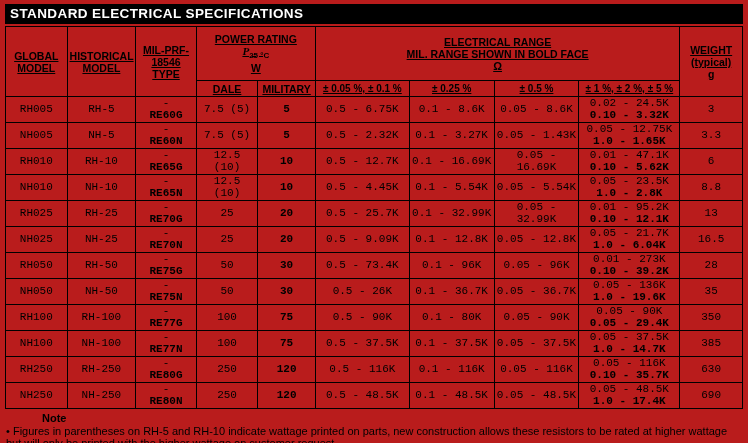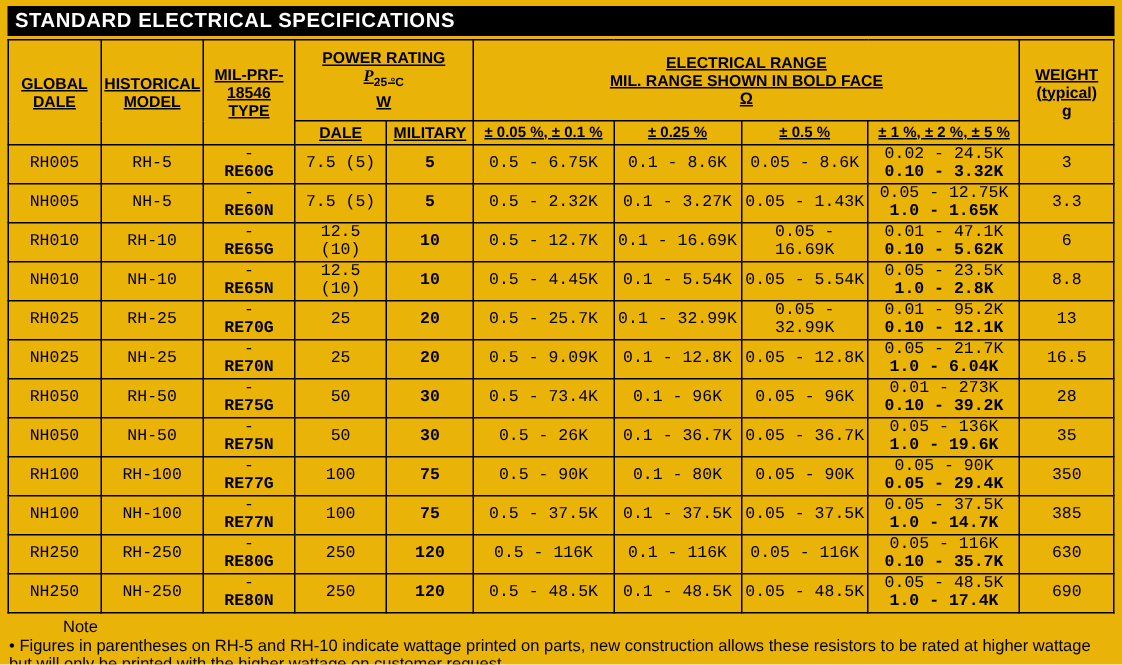--- a/index.html
+++ b/index.html
@@ -1,18 +1,18 @@
 <!DOCTYPE html>
 <html><head>
 <meta charset="utf-8">
 <style>
   * { box-sizing: border-box; }
   html, body { margin: 0; padding: 0; background: #ffffff; }
   body { font-family: "Liberation Sans", sans-serif; color: #000; }
-  .page { width: 748px; height: 443px; padding: 4px 5px 0 5px; background: #eab308; overflow: hidden; }
+  .page { width: 748px; height: 443px; padding: 4px 5px 0 5px; background: #b91c1c; overflow: hidden; }
   .title-bar {
     background: #000; color: #fff; font-weight: bold;
     font-size: 13.5px; letter-spacing: 0.4px;
     padding: 2px 5px 3px 5px;
   }
   table.spec-table {
     border-collapse: collapse; width: 100%; table-layout: fixed;
     margin-top: 2px;
   }
   th, td {
@@ -23,21 +23,21 @@
   thead tr.top-row { height: 54px; }
   thead tr.sub-row { height: 16px; }
   thead th.tol { font-size: 10px; white-space: nowrap; padding: 0 1px; }
   tbody tr { height: 25px; font-family: Liberation Mono, monospace; }
   tbody td { font-size: 11px; line-height: 11.5px; }
   .bold { font-weight: bold; }
   .psym { font-family: "Liberation Serif", serif; font-style: italic; font-size: 11px; }
   .psub { font-size: 8px; }
   .ohm { font-size: 11px; }
   .note-block { margin-top: 3px; font-size: 11px; line-height: 12.5px; padding-left: 1px; }
-  .note-heading { font-weight: normal; padding-left: 36px; }
+  .note-heading { font-weight: bold; padding-left: 36px; }
   .note-text { margin: 0; }
 </style>
 </head>
 <body>
 
 <div class="page">
 
   <div class="title-bar">STANDARD ELECTRICAL SPECIFICATIONS</div>
 
   <table class="spec-table">
@@ -49,21 +49,21 @@
         <col style="width:57px">
       <col style="width:93px">
         <col style="width:84px">
         <col style="width:84px">
         <col style="width:100px">
       <col style="width:62px">
     </colgroup>
     <thead>
       <tr class="top-row">
         <th rowspan="2">
-          <div>GLOBAL DALE</div>
+          <div>GLOBAL MODEL</div>
         </th>
         <th rowspan="2">
           <div>HISTORICAL MODEL</div>
         </th>
         <th rowspan="2">
           <div>MIL-PRF-18546 TYPE</div>
         </th>
         <th colspan="2">
           <div>POWER RATING</div>
           <div><span class="psym">P</span><sub class="psub">25 °C</sub></div>

